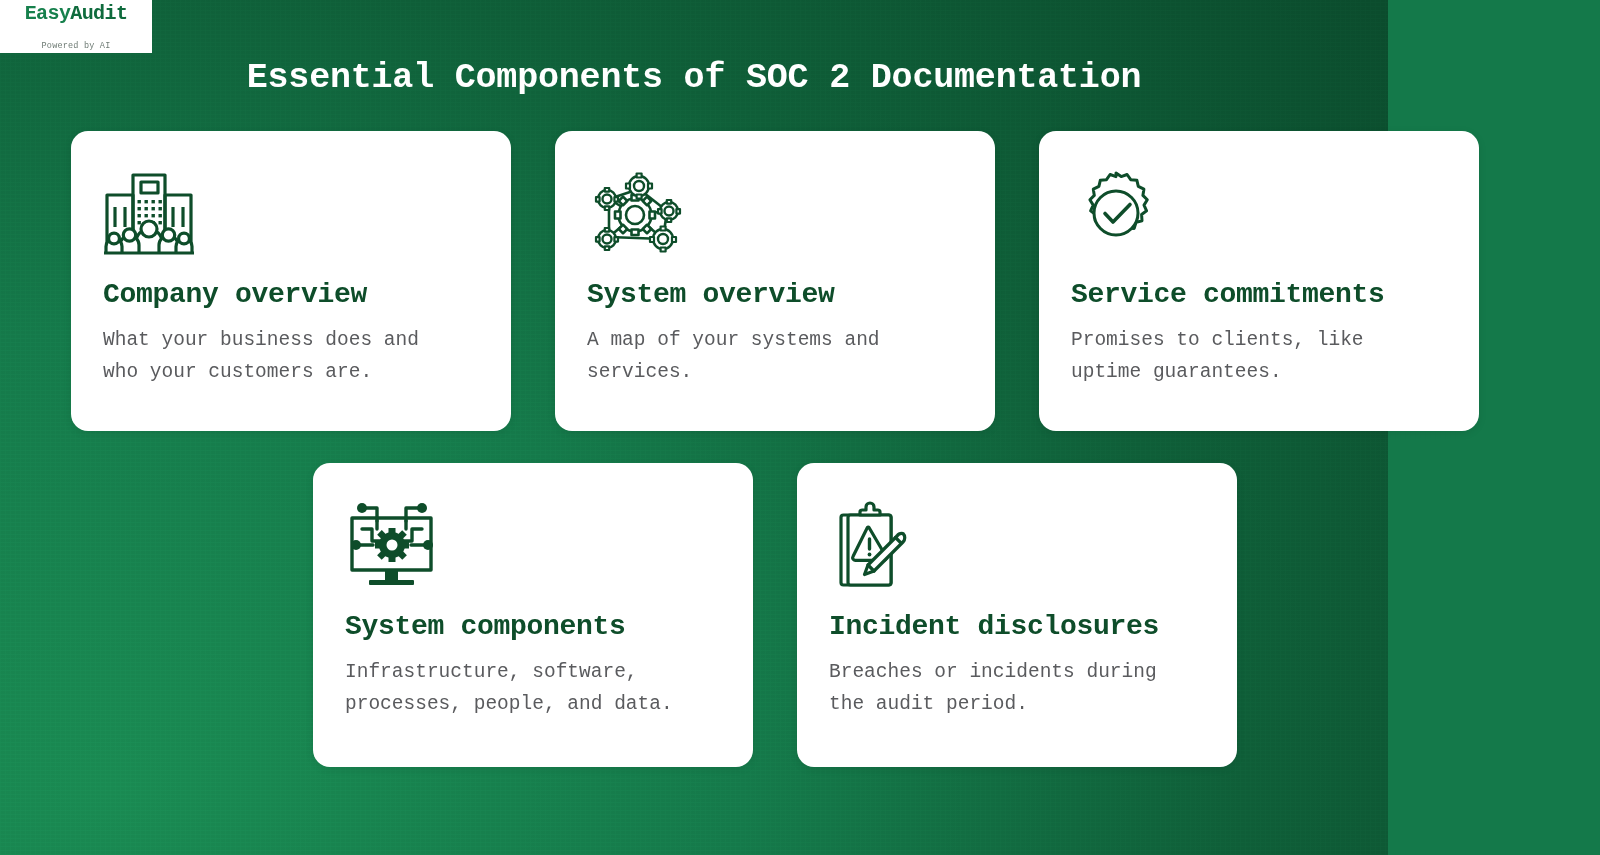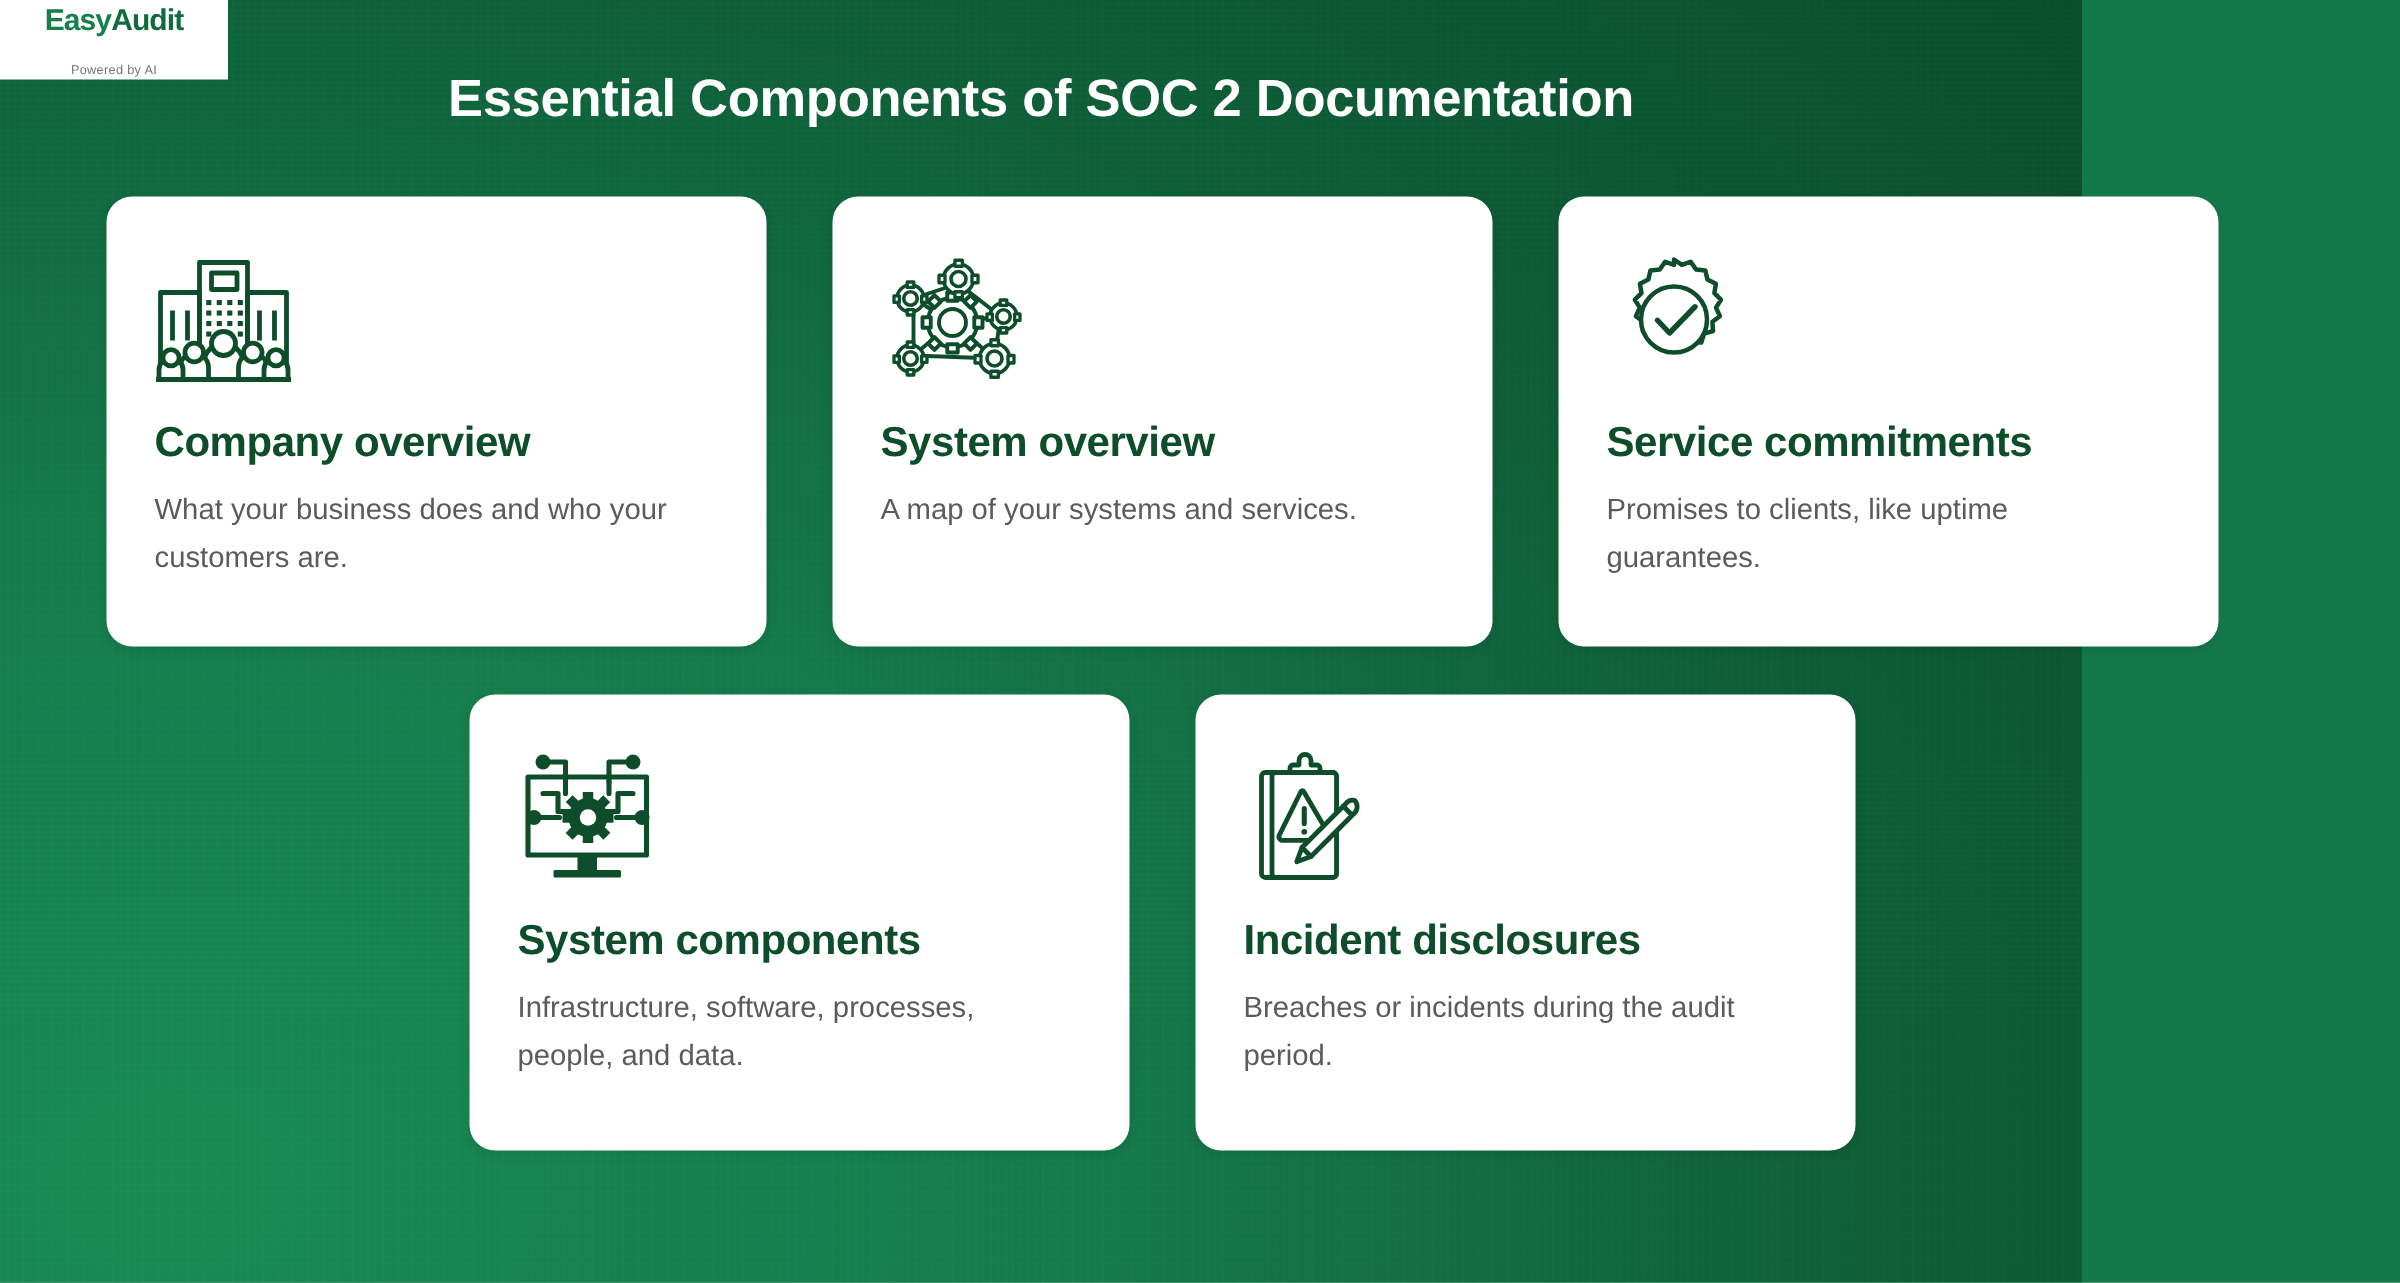--- a/index.html
+++ b/index.html
@@ -26,21 +26,21 @@
   .bg-noise {
     position:absolute;
     inset:0;
     opacity:.055;
     background-image:
       repeating-linear-gradient(0deg, rgba(255,255,255,.55) 0 1px, transparent 1px 4px),
       repeating-linear-gradient(90deg, rgba(255,255,255,.45) 0 1px, transparent 1px 5px);
     mix-blend-mode:overlay;
   }
 
-  .root { position:relative; width:1388px; height:855px; }
+  .root { position:relative; width:1388px; height:855px;font-family:Liberation Mono, monospace; }
 
   
   .logo-badge {
     position:absolute;
     left:0; top:0;
     width:152px; height:53px;
     background:#ffffff;
     display:flex;
     flex-direction:column;
     align-items:center;
@@ -59,21 +59,21 @@
     font-size:8.5px;
     color:#6e7b74;
     letter-spacing:.2px;
     margin-top:18px;
     line-height:1;
   }
 
   
   .page-title {
     position:absolute;
-    top:46px;
+    top:58px;
     left:0; right:0;
     text-align:center;
     color:#ffffff;
     font-size:35px;
     font-weight:bold;
     letter-spacing:-.2px;
   }
 
   
   .row {

